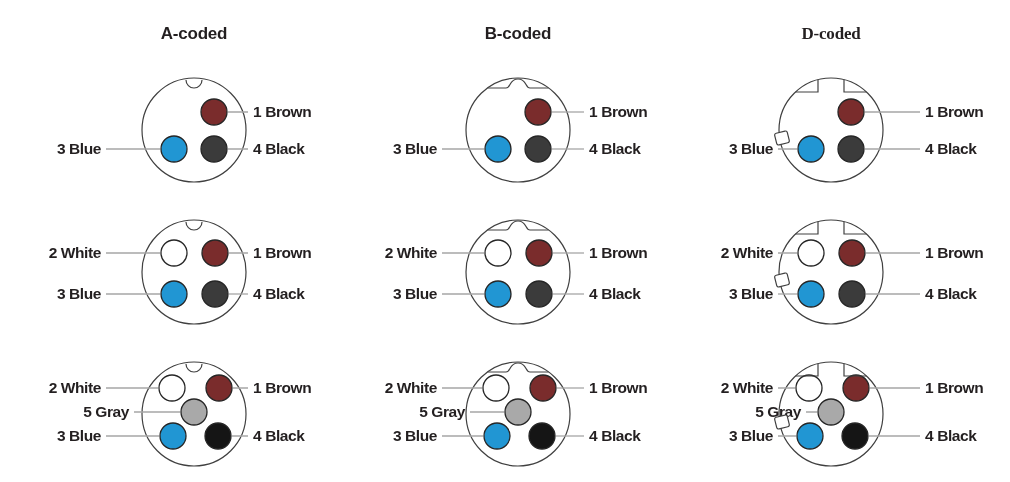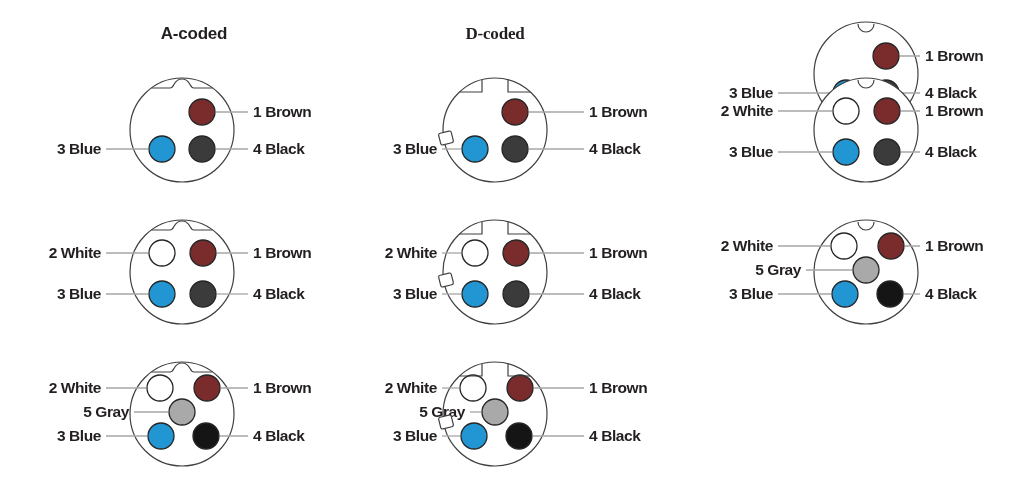--- a/index.html
+++ b/index.html
@@ -44,20 +44,23 @@
     letter-spacing: -0.4px;
   }
 </style>
 </head>
 <body>
 
 <div class="page">
   <div class="grid" id="grid">
       <div class="header-cell">
         <span style="transform: translateX(25px); display: inline-block;">A-coded</span>
+      </div>
+      <div class="header-cell">
+        <span style="transform: translateX(13px); display: inline-block;">B-coded</span>
       </div>
       <div class="header-cell">
         <span style="transform: translateX(-10px); display: inline-block; font-family: Liberation Serif, serif;">D-coded</span>
       </div>
       <div class="cell">
         <svg width="336" height="142" viewBox="0 0 336 142">
           <circle cx="193" cy="74" r="52" fill="#ffffff" stroke="#404040" stroke-width="1.2"></circle>
           <line x1="227" y1="56" x2="247" y2="56" stroke="#a6a6a6" stroke-width="1.3"></line>
           <text x="252" y="56" dy="0.35em" text-anchor="start" fill="#231f20" class="pin-label">1 Brown</text>
           <circle cx="213" cy="56" r="13" fill="#7a2c2c" stroke="#262626" stroke-width="1.3"></circle>

